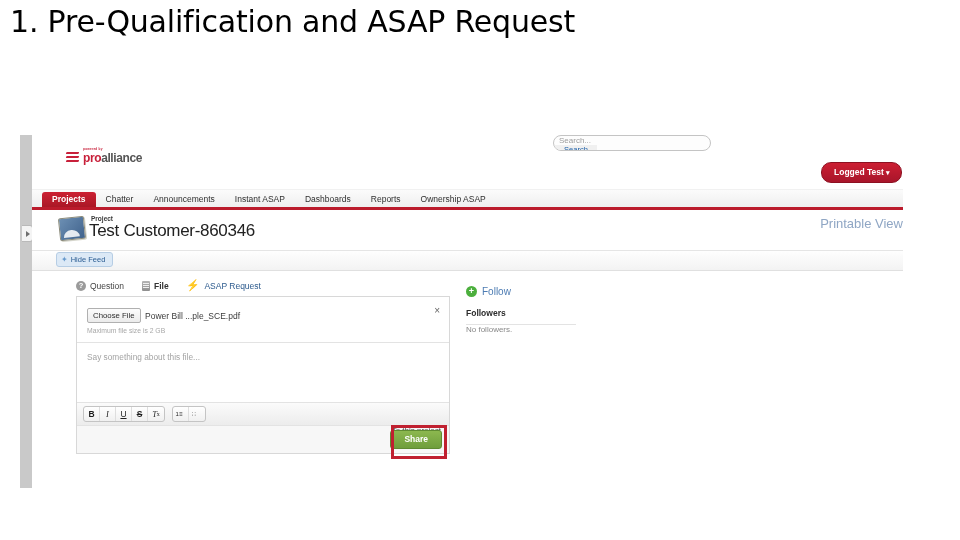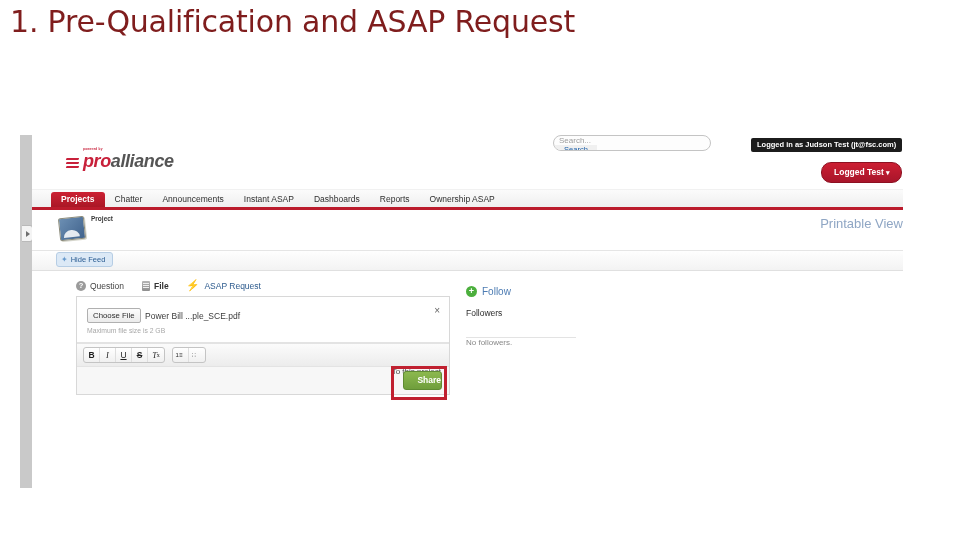--- a/index.html
+++ b/index.html
@@ -14,21 +14,21 @@
     overflow: hidden;
     position: relative;
   }
 
   
   #slide-title {
     position: absolute;
     left: 10px;
     top: 4px;
     font-size: 30px;
-    color: #7f1d1d;
+    color: #000000;
     font-family: "DejaVu Sans", sans-serif;
     font-weight: 400;
     letter-spacing: -0.2px;
     white-space: nowrap;
     text-align: right;
   }
 
   
   #screenshot {
     position: absolute;
@@ -134,24 +134,23 @@
   .logo-tag {
     display: block;
     font-size: 3.2px;
     color: #c8203a;
     letter-spacing: 0.2px;
     margin-bottom: 1px;
     font-weight: bold;
   }
   .logo-name {
     display: block;
-    font-size: 18px;
+    font-size: 12px;
     font-weight: bold;
     letter-spacing: -0.4px;
-    font-style: italic;
   }
   .logo-name .pro { color: #c8203a; }
   .logo-name .alliance { color: #555555; }
 
   
   .search-wrap {
     position: absolute;
     left: 521px;
     top: 0;
     width: 158px;
@@ -218,21 +217,21 @@
   .user-btn .caret { font-size: 7px; margin-left: 2px; }
 
   
   .tabbar {
     position: relative;
     height: 20px;
     background: linear-gradient(#fbfbfb, #efefef);
     border-bottom: 3px solid #bb1b2c;
     display: flex;
     align-items: flex-end;
-    padding-left: 19px;
+    padding-left: 10px;
     box-sizing: border-box;
     text-align: right;
   }
   .tab {
     font-size: 8.5px;
     color: #2f2f2f;
     padding: 3px 10px 4px 10px;
     cursor: pointer;
     white-space: nowrap;
     line-height: 1;
@@ -528,21 +527,21 @@
   .share-btn {
     position: absolute;
     right: 7px;
     top: 4px;
     background: linear-gradient(#8cb84f,#6f9e3c);
     border: 1px solid #5f8b32;
     border-radius: 3px;
     color: #ffffff;
     font-size: 8.5px;
     font-weight: bold;
-    padding: 3px 0 4px 13px;
+    padding: 3px 13px 4px 13px;
     cursor: pointer;
   }
   .share-highlight {
     position: absolute;
     right: 2px;
     top: -1px;
     width: 56px;
     height: 34px;
     border: 3px solid #c02030;
     box-sizing: border-box;
@@ -574,23 +573,23 @@
     text-align: center;
     margin-right: 5px;
   }
   .follow-label {
     font-size: 10px;
     color: #4d7cb3;
     text-align: center;
   }
   .followers-head {
     font-size: 8.5px;
-    font-weight: normal;
+    font-weight: bold;
     color: #2c2c2c;
-    padding-bottom: 19px;
+    padding-bottom: 6px;
     border-bottom: 1px solid #e3e3e3;
     width: 110px;
   }
   .followers-empty {
     font-size: 8px;
     color: #888888;
   }
 </style>
 </head>
 <body>
@@ -619,41 +618,41 @@
             <span class="pro">pro</span><span class="alliance">alliance</span>
           </span>
         </div>
       </div>
 
       <div class="search-wrap">
         <input class="search-input" type="text" placeholder="Search..." style="">
         <button class="search-btn">Search</button>
       </div>
 
-      <div class="logged-in-chip">Logged in as Judson Test (jt@fsc.com)</div>
 
       <div class="user-btn">
         <span>Logged Test</span><span class="caret">▾</span>
       </div>
     </div>
     <div class="masthead-shade"></div>
 
     <div class="tabbar" id="tabbar">
         <div class="tab active">Projects</div>
         <div class="tab">Chatter</div>
         <div class="tab">Announcements</div>
         <div class="tab">Instant ASAP</div>
         <div class="tab">Dashboards</div>
         <div class="tab">Reports</div>
         <div class="tab">Ownership ASAP</div>
       </div>
 
     <div class="record-header">
       <div class="record-icon"></div>
       <div class="record-label">Project</div>
+      <div class="record-title">Test Customer-860346</div>
       <div class="printable-view">Printable View</div>
     </div>
 
     <div class="feedbar">
       <div class="hide-feed">
         <span class="star">✦</span>
         <span>Hide Feed</span>
       </div>
     </div>
 
@@ -676,20 +675,21 @@
 
       <div class="publisher">
 
         <div class="pub-file-row">
           <span class="choose-file-btn">Choose File</span>
           <span class="file-name">Power Bill ...ple_SCE.pdf</span>
           <span class="file-hint">Maximum file size is 2 GB</span>
           <span class="file-close">×</span>
         </div>
 
+        <textarea class="pub-textarea" placeholder="Say something about this file..." style=""></textarea>
 
         <div class="pub-toolbar">
           <div class="tb-group">
             <div class="tb-btn b">B</div>
             <div class="tb-btn i">I</div>
             <div class="tb-btn u">U</div>
             <div class="tb-btn s">S</div>
             <div class="tb-btn tx">
                 <span>T</span>
                 <sub>x</sub>

